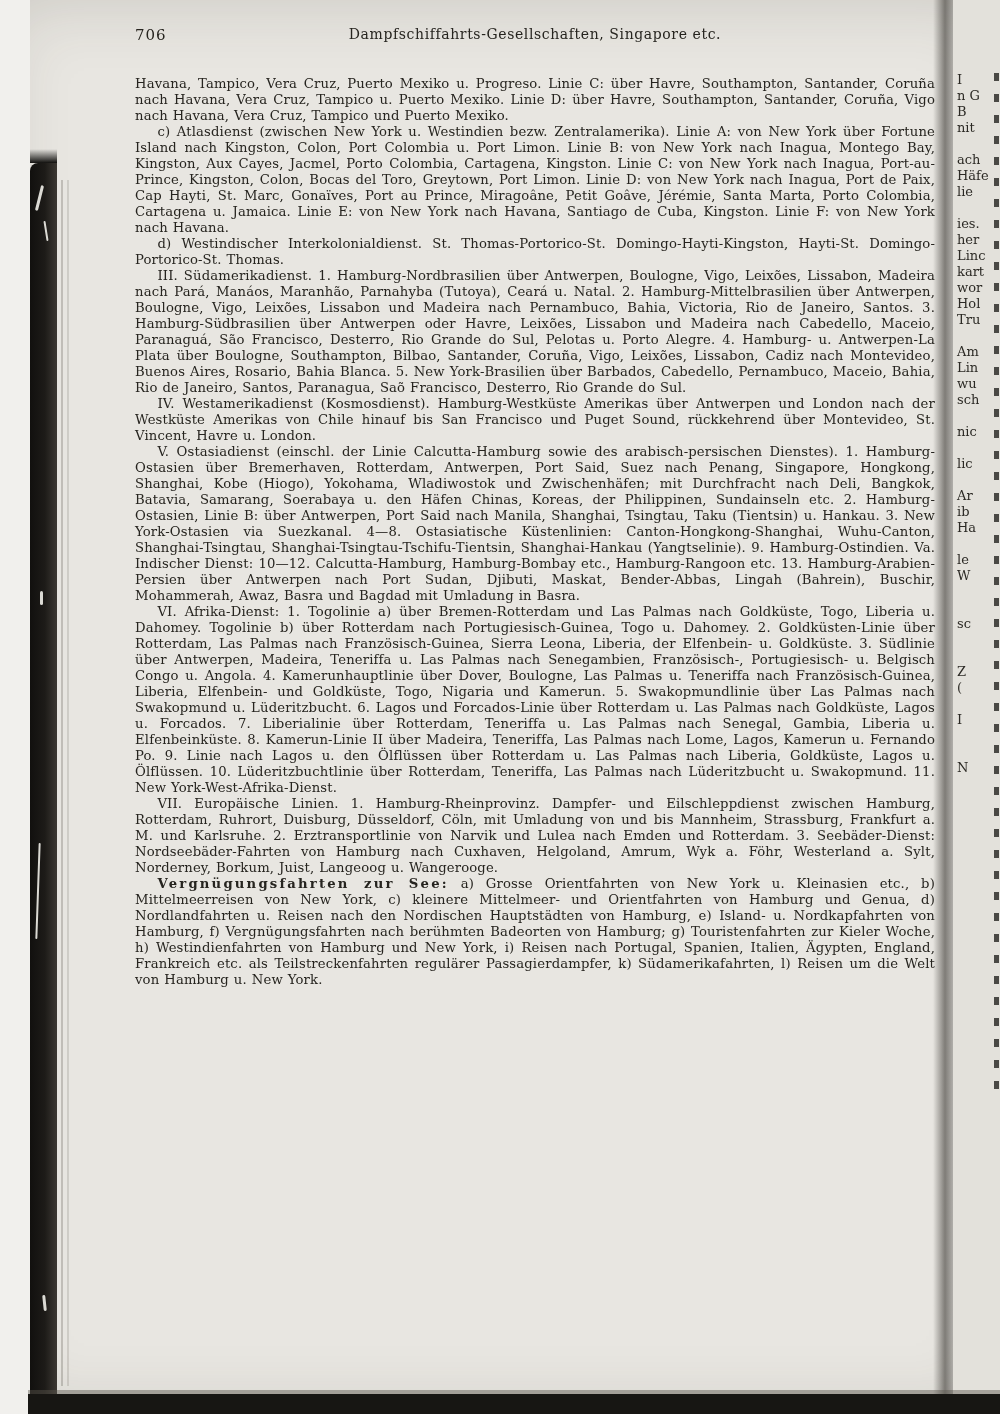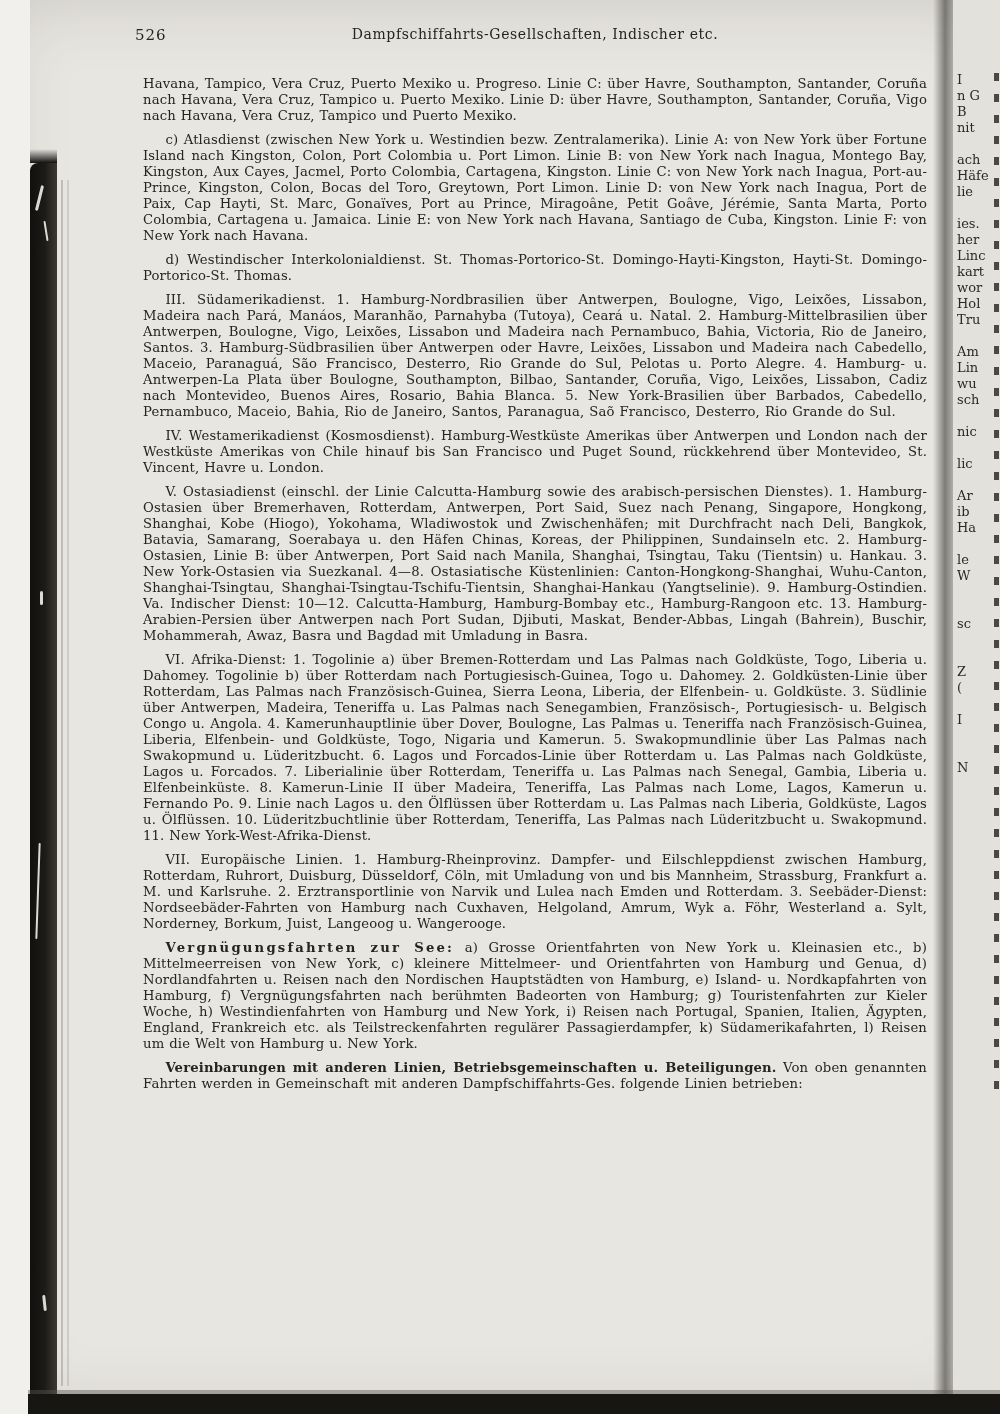--- a/index.html
+++ b/index.html
@@ -38,21 +38,21 @@
   .sliver-dashes{position:absolute;right:1px;top:60px;bottom:300px;width:5px;
     background:repeating-linear-gradient(180deg,transparent 0 13px,rgba(22,21,18,.75) 13px 21px);}
   .fragments{position:absolute;left:4px;top:72px;font-size:13px;line-height:16px;
     white-space:pre-line;color:#2b2924;}
   
   .content{position:absolute;left:135px;top:26px;width:800px;}
   .header-row{position:relative;height:22px;margin-bottom:28px;}
   .pagenum{position:absolute;left:0;top:0;font-size:15px;letter-spacing:1px;}
   .running-title{display:block;text-align:center;font-size:14px;letter-spacing:.6px;}
   .text-block{font-size:13.2px;line-height:16px;text-align:justify;letter-spacing:.15px;word-spacing:.6px;}
-  .para{margin:8px;}
+  .para{margin:0;}
   .para.ind{text-indent:1.7em;}
   .lead-bold{font-weight:bold;}
   .lead-spaced{letter-spacing:2.2px;font-weight:bold;}
 </style>
 </head>
 <body>
 
 <div class="scan">
 
   <div class="left-margin"></div>
@@ -62,34 +62,33 @@
     <span class="artifact a2"></span>
     <span class="artifact a3"></span>
     <span class="artifact a4"></span>
     <span class="artifact a5"></span>
   </div>
   <div class="edge-line el1"></div>
   <div class="edge-line el2"></div>
 
   <div class="content">
     <div class="header-row">
-      <span class="pagenum">526</span>
-      <span class="running-title">Dampfschiffahrts-Gesellschaften, Indischer etc.</span>
+      <span class="pagenum">706</span>
+      <span class="running-title">Dampfschiffahrts-Gesellschaften, Singapore etc.</span>
     </div>
     <div class="text-block">
         <p class="para">Havana, Tampico, Vera Cruz, Puerto Mexiko u. Progreso. Linie C: über Havre, Southampton, Santander, Coruña nach Havana, Vera Cruz, Tampico u. Puerto Mexiko. Linie D: über Havre, Southampton, Santander, Coruña, Vigo nach Havana, Vera Cruz, Tampico und Puerto Mexiko.</p>
         <p class="para ind">c) Atlasdienst (zwischen New York u. Westindien bezw. Zentralamerika). Linie A: von New York über Fortune Island nach Kingston, Colon, Port Colombia u. Port Limon. Linie B: von New York nach Inagua, Montego Bay, Kingston, Aux Cayes, Jacmel, Porto Colombia, Cartagena, Kingston. Linie C: von New York nach Inagua, Port-au-Prince, Kingston, Colon, Bocas del Toro, Greytown, Port Limon. Linie D: von New York nach Inagua, Port de Paix, Cap Hayti, St. Marc, Gonaïves, Port au Prince, Miragoâne, Petit Goâve, Jérémie, Santa Marta, Porto Colombia, Cartagena u. Jamaica. Linie E: von New York nach Havana, Santiago de Cuba, Kingston. Linie F: von New York nach Havana.</p>
         <p class="para ind">d) Westindischer Interkolonialdienst. St. Thomas-Portorico-St. Domingo-Hayti-Kingston, Hayti-St. Domingo-Portorico-St. Thomas.</p>
         <p class="para ind">III. Südamerikadienst. 1. Hamburg-Nordbrasilien über Antwerpen, Boulogne, Vigo, Leixões, Lissabon, Madeira nach Pará, Manáos, Maranhão, Parnahyba (Tutoya), Ceará u. Natal. 2. Hamburg-Mittelbrasilien über Antwerpen, Boulogne, Vigo, Leixões, Lissabon und Madeira nach Pernambuco, Bahia, Victoria, Rio de Janeiro, Santos. 3. Hamburg-Südbrasilien über Antwerpen oder Havre, Leixões, Lissabon und Madeira nach Cabedello, Maceio, Paranaguá, São Francisco, Desterro, Rio Grande do Sul, Pelotas u. Porto Alegre. 4. Hamburg- u. Antwerpen-La Plata über Boulogne, Southampton, Bilbao, Santander, Coruña, Vigo, Leixões, Lissabon, Cadiz nach Montevideo, Buenos Aires, Rosario, Bahia Blanca. 5. New York-Brasilien über Barbados, Cabedello, Pernambuco, Maceio, Bahia, Rio de Janeiro, Santos, Paranagua, Saõ Francisco, Desterro, Rio Grande do Sul.</p>
         <p class="para ind">IV. Westamerikadienst (Kosmosdienst). Hamburg-Westküste Amerikas über Antwerpen und London nach der Westküste Amerikas von Chile hinauf bis San Francisco und Puget Sound, rückkehrend über Montevideo, St. Vincent, Havre u. London.</p>
         <p class="para ind">V. Ostasiadienst (einschl. der Linie Calcutta-Hamburg sowie des arabisch-persischen Dienstes). 1. Hamburg-Ostasien über Bremerhaven, Rotterdam, Antwerpen, Port Said, Suez nach Penang, Singapore, Hongkong, Shanghai, Kobe (Hiogo), Yokohama, Wladiwostok und Zwischenhäfen; mit Durchfracht nach Deli, Bangkok, Batavia, Samarang, Soerabaya u. den Häfen Chinas, Koreas, der Philippinen, Sundainseln etc. 2. Hamburg-Ostasien, Linie B: über Antwerpen, Port Said nach Manila, Shanghai, Tsingtau, Taku (Tientsin) u. Hankau. 3. New York-Ostasien via Suezkanal. 4—8. Ostasiatische Küstenlinien: Canton-Hongkong-Shanghai, Wuhu-Canton, Shanghai-Tsingtau, Shanghai-Tsingtau-Tschifu-Tientsin, Shanghai-Hankau (Yangtselinie). 9. Hamburg-Ostindien. Va. Indischer Dienst: 10—12. Calcutta-Hamburg, Hamburg-Bombay etc., Hamburg-Rangoon etc. 13. Hamburg-Arabien-Persien über Antwerpen nach Port Sudan, Djibuti, Maskat, Bender-Abbas, Lingah (Bahrein), Buschir, Mohammerah, Awaz, Basra und Bagdad mit Umladung in Basra.</p>
         <p class="para ind">VI. Afrika-Dienst: 1. Togolinie a) über Bremen-Rotterdam und Las Palmas nach Goldküste, Togo, Liberia u. Dahomey. Togolinie b) über Rotterdam nach Portugiesisch-Guinea, Togo u. Dahomey. 2. Goldküsten-Linie über Rotterdam, Las Palmas nach Französisch-Guinea, Sierra Leona, Liberia, der Elfenbein- u. Goldküste. 3. Südlinie über Antwerpen, Madeira, Teneriffa u. Las Palmas nach Senegambien, Französisch-, Portugiesisch- u. Belgisch Congo u. Angola. 4. Kamerunhauptlinie über Dover, Boulogne, Las Palmas u. Teneriffa nach Französisch-Guinea, Liberia, Elfenbein- und Goldküste, Togo, Nigaria und Kamerun. 5. Swakopmundlinie über Las Palmas nach Swakopmund u. Lüderitzbucht. 6. Lagos und Forcados-Linie über Rotterdam u. Las Palmas nach Goldküste, Lagos u. Forcados. 7. Liberialinie über Rotterdam, Teneriffa u. Las Palmas nach Senegal, Gambia, Liberia u. Elfenbeinküste. 8. Kamerun-Linie II über Madeira, Teneriffa, Las Palmas nach Lome, Lagos, Kamerun u. Fernando Po. 9. Linie nach Lagos u. den Ölflüssen über Rotterdam u. Las Palmas nach Liberia, Goldküste, Lagos u. Ölflüssen. 10. Lüderitzbuchtlinie über Rotterdam, Teneriffa, Las Palmas nach Lüderitzbucht u. Swakopmund. 11. New York-West-Afrika-Dienst.</p>
         <p class="para ind">VII. Europäische Linien. 1. Hamburg-Rheinprovinz. Dampfer- und Eilschleppdienst zwischen Hamburg, Rotterdam, Ruhrort, Duisburg, Düsseldorf, Cöln, mit Umladung von und bis Mannheim, Strassburg, Frankfurt a. M. und Karlsruhe. 2. Erztransportlinie von Narvik und Lulea nach Emden und Rotterdam. 3. Seebäder-Dienst: Nordseebäder-Fahrten von Hamburg nach Cuxhaven, Helgoland, Amrum, Wyk a. Föhr, Westerland a. Sylt, Norderney, Borkum, Juist, Langeoog u. Wangerooge.</p>
         <p class="para ind"><span class="lead-spaced">Vergnügungsfahrten zur See:</span> a) Grosse Orientfahrten von New York u. Kleinasien etc., b) Mittelmeerreisen von New York, c) kleinere Mittelmeer- und Orientfahrten von Hamburg und Genua, d) Nordlandfahrten u. Reisen nach den Nordischen Hauptstädten von Hamburg, e) Island- u. Nordkapfahrten von Hamburg, f) Vergnügungsfahrten nach berühmten Badeorten von Hamburg; g) Touristenfahrten zur Kieler Woche, h) Westindienfahrten von Hamburg und New York, i) Reisen nach Portugal, Spanien, Italien, Ägypten, England, Frankreich etc. als Teilstreckenfahrten regulärer Passagierdampfer, k) Südamerikafahrten, l) Reisen um die Welt von Hamburg u. New York.</p>
-        <p class="para ind"><span class="lead-bold">Vereinbarungen mit anderen Linien, Betriebsgemeinschaften u. Beteiligungen.</span> Von oben genannten Fahrten werden in Gemeinschaft mit anderen Dampfschiffahrts-Ges. folgende Linien betrieben:</p>
       </div>
   </div>
 
   <div class="gutter"></div>
   <div class="sliver">
     <div class="fragments">I
 n G
 B
 nit
 

